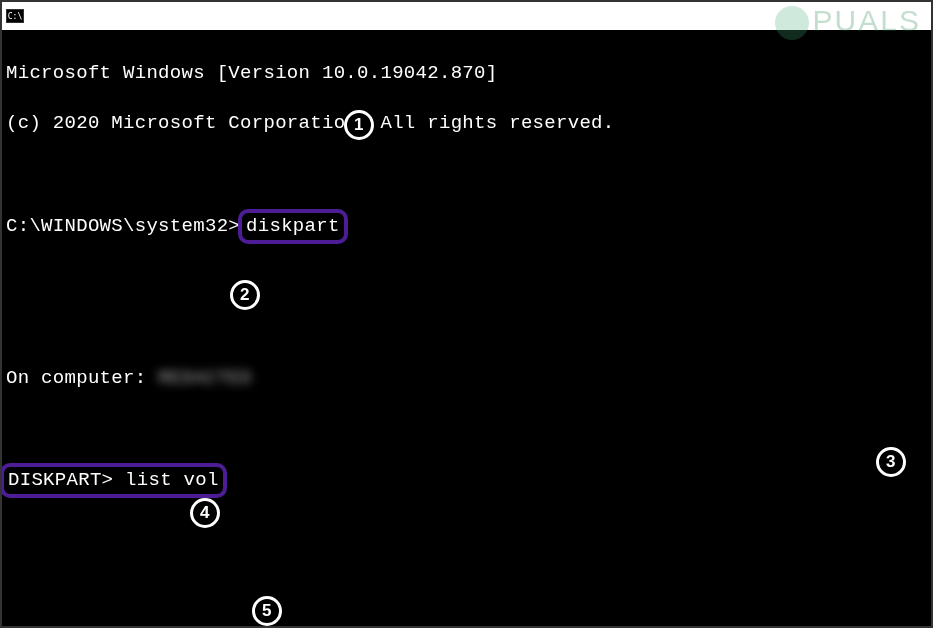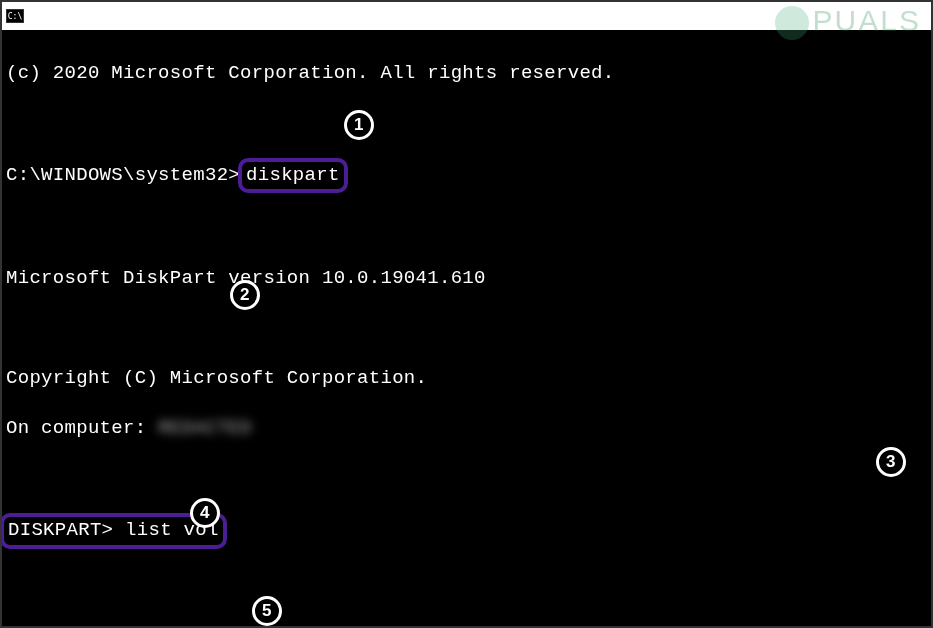--- a/index.html
+++ b/index.html
@@ -102,27 +102,26 @@
   <span class="titlebar-icon">
     <span class="titlebar-icon-inner">C:\</span>
   </span>
 </div>
 
 <div class="watermark">
   <span class="watermark-icon"></span><span>PUALS</span>
 </div>
 
 <div class="terminal">
+<span class="line">Microsoft Windows [Version 10.0.19042.870]</span>
 <span class="line">(c) 2020 Microsoft Corporation. All rights reserved.</span>
 <span class="line">&nbsp;</span>
 <span class="line"><span>C:\WINDOWS\system32&gt;</span><span class="highlight-box"><span>diskpart</span></span></span>
 <span class="line">&nbsp;</span>
-<span class="line">Microsoft DiskPart version 10.0.19041.610</span>
 <span class="line">&nbsp;</span>
-<span class="line">Copyright (C) Microsoft Corporation.</span>
 <span class="line"><span>On computer: </span><span class="blur">REDACTED</span></span>
 <span class="line">&nbsp;</span>
 <span class="line" style="margin-left:-4px;text-decoration:underline;"><span class="highlight-box"><span>DISKPART&gt; </span><span>list vol</span></span></span>
 <span class="line">&nbsp;</span>
 
 
 
 
 
 

